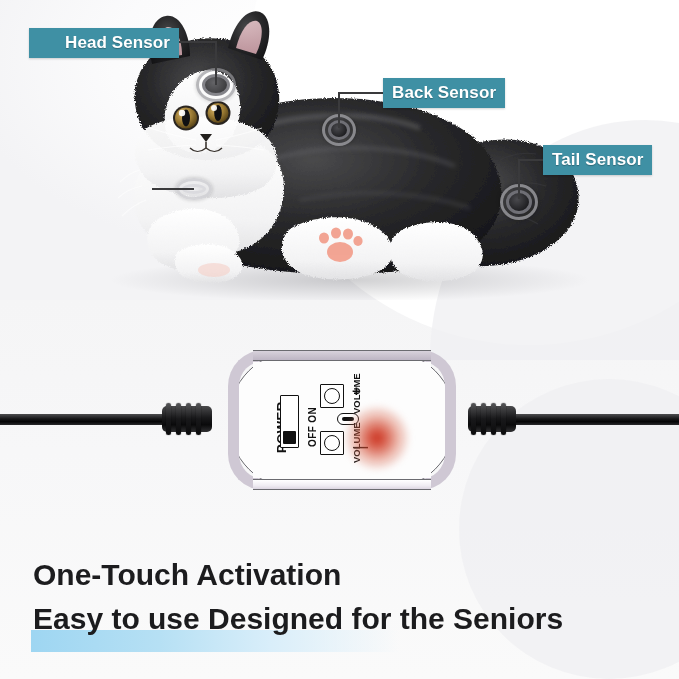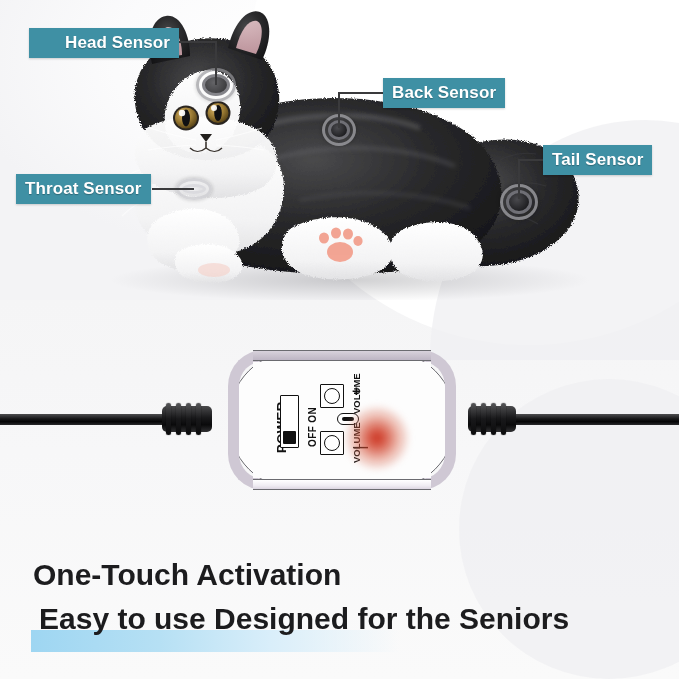--- a/index.html
+++ b/index.html
@@ -226,21 +226,21 @@
     background: linear-gradient(90deg, #9ed6f2 0%, #b6e0f4 35%, #d9eefa 65%, rgba(245,250,253,0) 100%);
   }
   .hl1, .hl2 {
     position: absolute;
     left: 33px;
     color: #1c1c1e;
     font-weight: bold;
     white-space: nowrap;
   }
   .hl1 { top: 558px; font-size: 30px; }
-  .hl2 { top: 602px; font-size: 30px; margin-left: 6px; }
+  .hl2 { top: 602px; font-size: 30px; }
 </style>
 </head>
 <body>
 
 <div id="stage">
 
   <div class="photo-bg"></div>
   <div class="lower-bg"></div>
   <div class="bg-arc-tr"></div>
   <div class="bg-arc-mid"></div>
@@ -382,21 +382,20 @@
   <div class="leader h" style="left:152px; top:188px; width:42px;"></div>
 
   <div class="leader h" style="left:338px; top:92px; width:48px;"></div>
   <div class="leader v" style="left:338px; top:92px; height:36px;"></div>
 
   <div class="leader h" style="left:518px; top:159px; width:30px;"></div>
   <div class="leader v" style="left:518px; top:159px; height:40px;"></div>
 
   <div class="label" style="left:29px; top:28px;padding-left:36px;">Head Sensor</div>
 
-  <div class="label" style="left:16px; top:174px;">Throat Sensor</div>
 
   <div class="label" style="left:543px; top:145px;">Tail Sensor</div>
 
   <div class="label" style="left:383px; top:78px;">Back Sensor</div>
 
   <div id="control-wrap">
 
     <div class="cable" style="left:-6px; top:84px; width:196px;"></div>
     <div class="strain" style="left:162px; top:76px; width:50px;">
       <div class="rib" style="left:4px;"></div>

